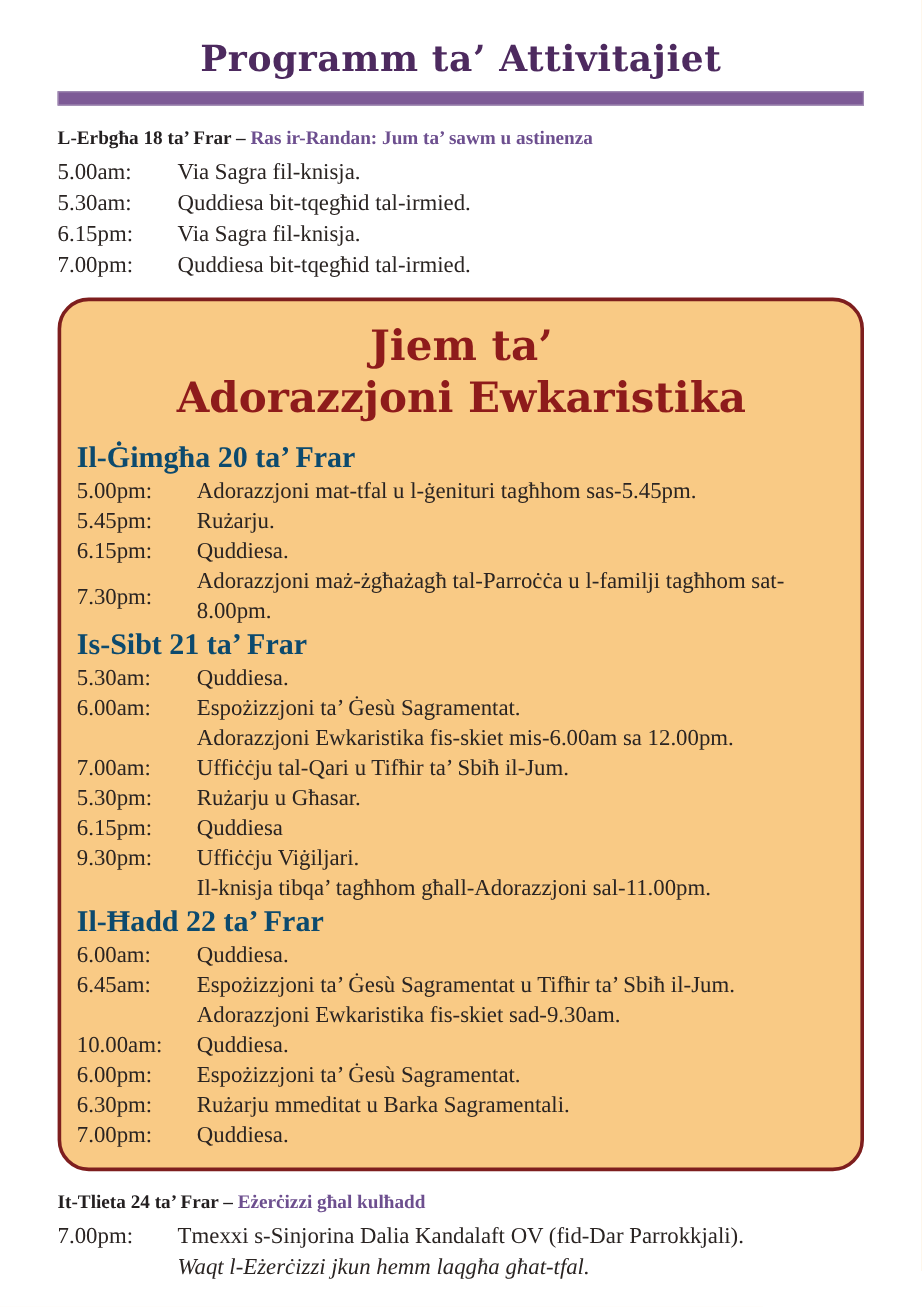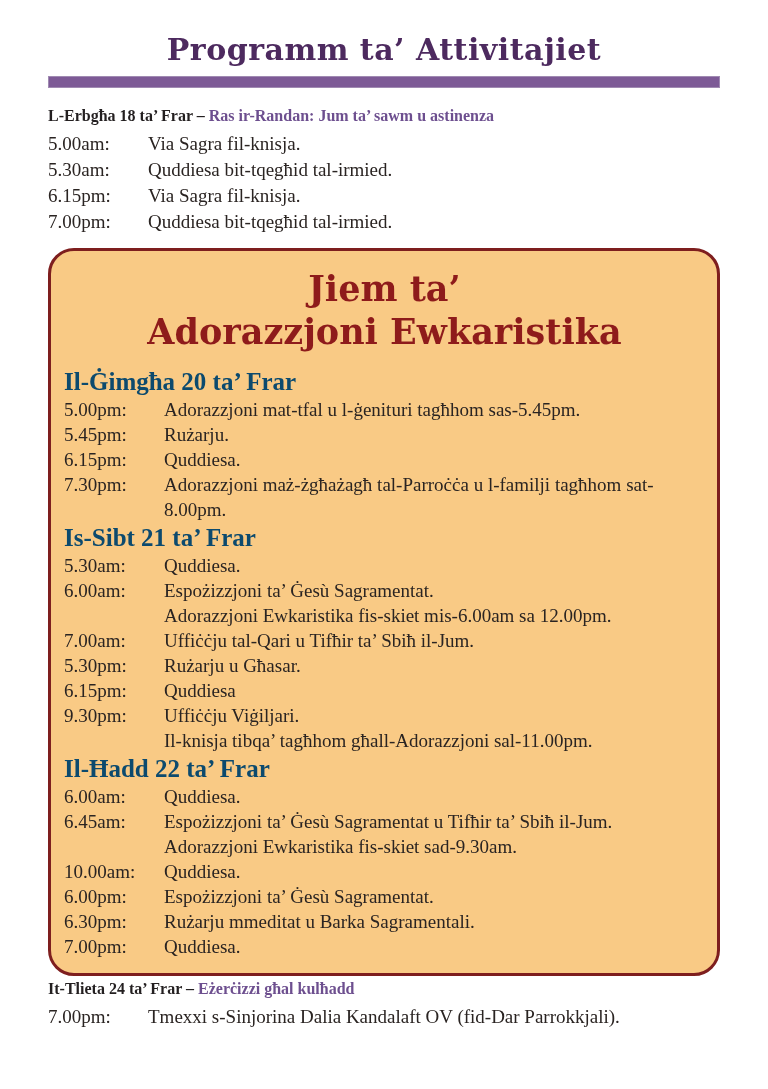--- a/index.html
+++ b/index.html
@@ -31,21 +31,21 @@
   .day-heading {
     font-size: 16px;
     font-weight: bold;
     line-height: 26px;
     margin-top: 15px;
     color: #231f20;
   }
   .day-heading .purple-part { color: #6d4f8f; }
 
   .rows { margin-top: 2px; }
-  .row { display: flex; font-size: 19px; line-height: 26px; }
+  .row { display: flex; font-size: 19px; line-height: 26px; align-items: center; }
   .row .time { width: 100px; flex: none; }
   .row .desc { flex: 1; }
   .row .desc.italic { font-style: italic; }
 
   .adoration-box {
     margin-top: 13px;
     background: #f9ca85;
     border: 3px solid #7e1e1e;
     border-radius: 26px;
     padding: 12px 12px 14px 13px;
@@ -63,21 +63,21 @@
   .box-section-heading {
     color: #0c4a6e;
     font-weight: bold;
     font-size: 25px;
     line-height: 26px;
     margin-top: 3px;
   }
   .box-section-heading.first { margin-top: 16px; }
   .adoration-box .row { line-height: 25px; }
 
-  .bottom-section { }
+  .bottom-section { margin-top: 14px; }
 </style>
 </head>
 <body>
 
 <div class="page">
 
   <div class="page-title">Programm ta’ Attivitajiet</div>
   <div class="title-bar"></div>
 
   <div>
@@ -227,16 +227,20 @@
   <div class="bottom-section">
     <div class="day-heading" style="margin-top:0">
       <span class="black-part">It-Tlieta 24 ta’ Frar – </span><span class="purple-part">Eżerċizzi għal kulħadd</span>
     </div>
     <div class="rows">
   <div class="row">
     <span class="time">7.00pm:</span>
     <span class="desc">Tmexxi s-Sinjorina Dalia Kandalaft OV (fid-Dar Parrokkjali).</span>
   </div>
 
+  <div class="row">
+    <span class="time"></span>
+    <span class="desc italic">Waqt l-Eżerċizzi jkun hemm laqgħa għat-tfal.</span>
+  </div>
 </div>
   </div>
 
 </div>
 
 </body></html>

